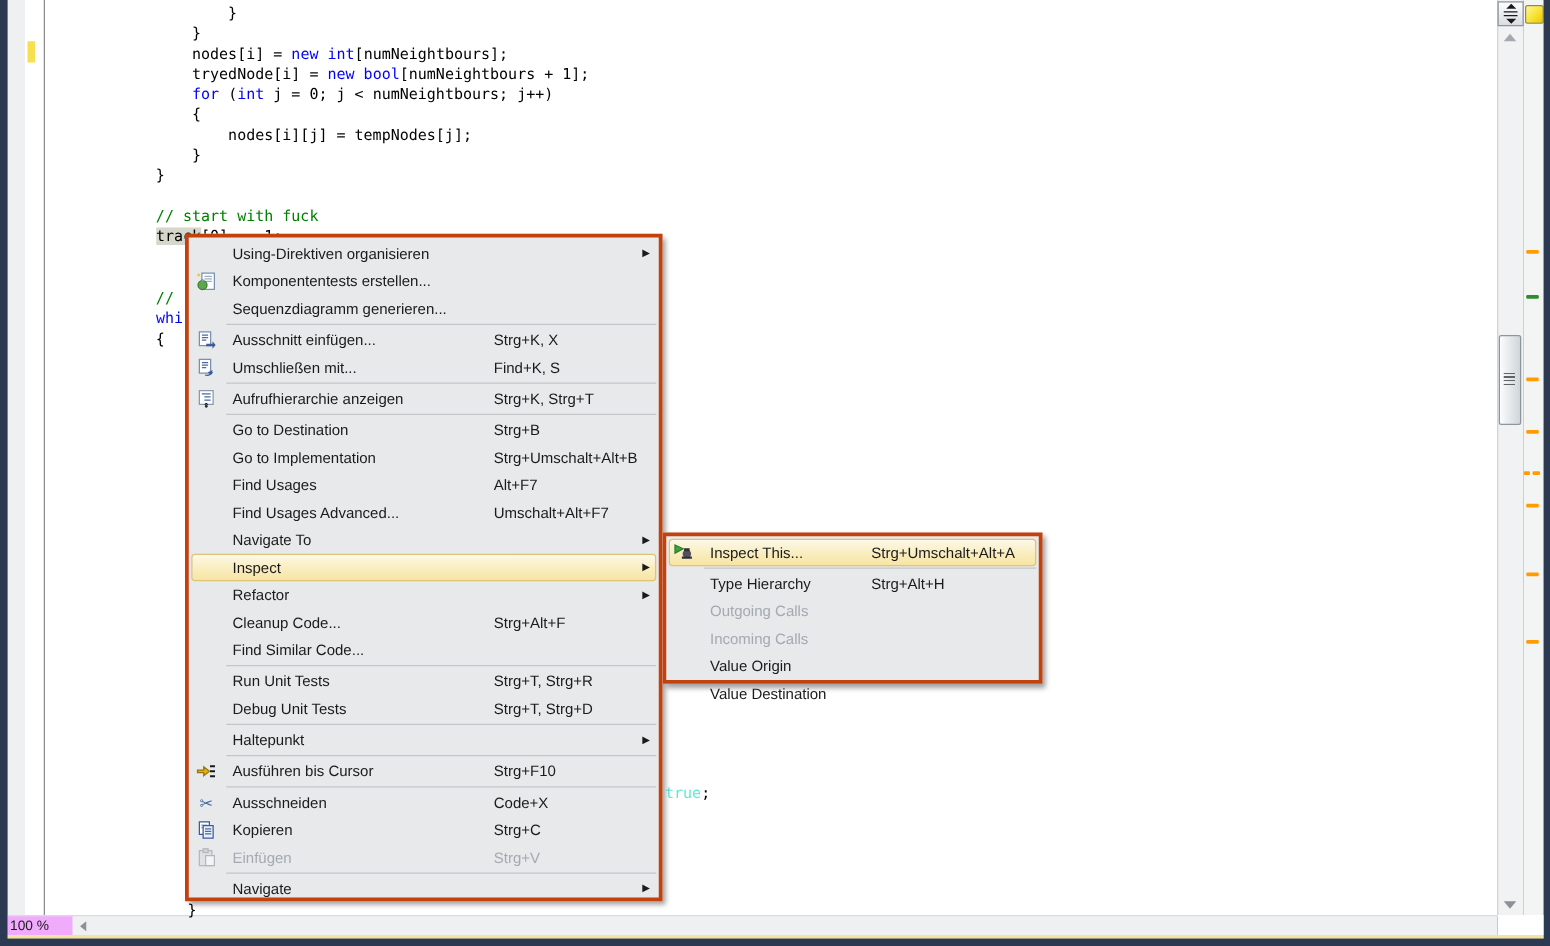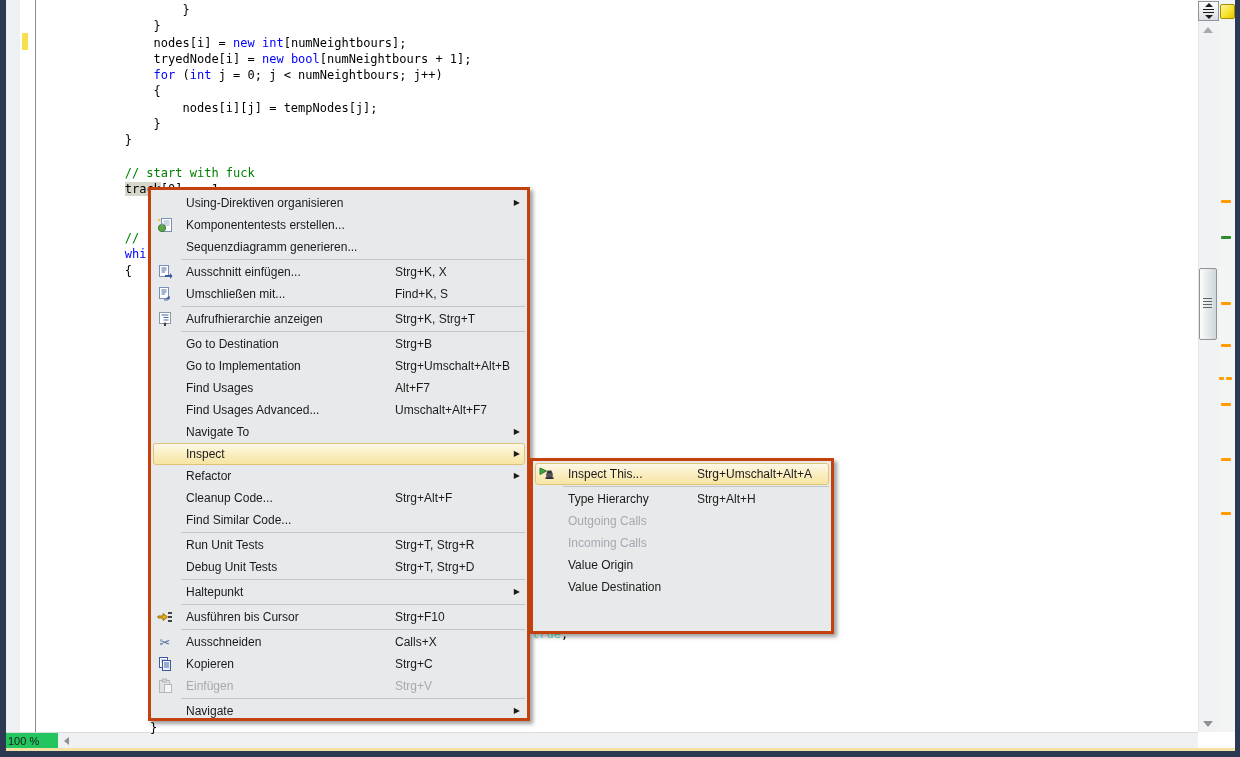--- a/index.html
+++ b/index.html
@@ -57,35 +57,35 @@
   .marker{position:absolute;border-radius:1px;}
   
   .frame-left{position:absolute;left:0;top:0;width:6px;height:757px;background:#2B3A52;}
   .frame-right{position:absolute;left:1235px;top:0;width:5px;height:757px;background:#2B3A52;}
   
   .hscroll{position:absolute;left:0;top:732px;width:1198px;height:16px;background:#EFF0F1;border-top:1px solid #DADBDC;}
   .corner-box{position:absolute;left:1198px;top:732px;width:42px;height:16px;background:#FFFFFF;}
   .accent-line{position:absolute;left:0;top:748px;width:1240px;height:3px;}
   .frame-bottom{position:absolute;left:0;top:751px;width:1240px;height:6px;background:#2B3A52;}
   .zoom-combo{
-    position:absolute;left:3px;top:733px;width:55px;height:15px;background:#22c55e;
+    position:absolute;left:3px;top:733px;width:55px;height:15px;background:#f0abfc;
     display:flex;align-items:center;font-size:11px;color:#1B1B1B;
   }
   .zoom-combo .zc-label{padding-left:5px;flex:1;}
   .zoom-combo .zc-arrow{width:0;height:0;border-left:4px solid transparent;border-right:4px solid transparent;border-top:4px solid #3F4periodic447;border-top-color:#3F4447;margin-right:4px;}
   .hleft-arrow{position:absolute;left:64px;top:737px;width:0;height:0;
     border-top:4px solid transparent;border-bottom:4px solid transparent;border-right:5px solid #8B9196;}
   
   .menu{
     position:absolute;z-index:10;background:#E7E9EB;border:3px solid #c2410c;
     box-shadow:3px 3px 4px rgba(0,0,0,0.38);padding:2px 0;box-sizing:border-box;
     font-size:12px;color:#1B1B1B;
   }
   .main-menu{left:148px;top:187px;width:382px;height:534px;}
-  .sub-menu{left:530px;top:458px;width:304px;height:176px;}
+  .sub-menu{left:530px;top:426px;width:304px;height:121px;}
   .menu-item{position:relative;height:22px;display:flex;align-items:center;}
   .menu-item.hl::before{
     content:"";position:absolute;top:0;left:2px;right:2px;bottom:0;z-index:-1;
     border:1px solid #E0C475;border-radius:3px;box-sizing:border-box;
     background:linear-gradient(#FDF8E9,#FAEFC4 45%,#F7E5A4);
   }
   .mi-icon{width:28px;display:flex;align-items:center;justify-content:center;flex:0 0 28px;}
   .mi-label{margin-left:7px;white-space:nowrap;position:relative;}
   .mi-shortcut{position:absolute;white-space:nowrap;}
   .main-menu .mi-shortcut{left:244px;}
@@ -292,21 +292,21 @@
       </span>
       <span class="mi-label">Ausführen bis Cursor</span>
       <span class="mi-shortcut">Strg+F10</span>
     </div>
     <div class="menu-sep"></div>
     <div class="menu-item">
       <span class="mi-icon">
         <span class="cut-glyph">✂</span>
       </span>
       <span class="mi-label">Ausschneiden</span>
-      <span class="mi-shortcut">Calls+X</span>
+      <span class="mi-shortcut">Code+X</span>
     </div>
     <div class="menu-item">
       <span class="mi-icon">
         <svg width="16" height="16">
           <rect x="2.5" y="1.5" width="8" height="10" fill="#FFFFFF" stroke="#3C5A9C"></rect>
           <line x1="4" y1="4" x2="9" y2="4" stroke="#8FA6CC"></line>
           <line x1="4" y1="6" x2="9" y2="6" stroke="#8FA6CC"></line>
           <rect x="5.5" y="4.5" width="8" height="10" fill="#EAF1FA" stroke="#3C5A9C"></rect>
           <line x1="7" y1="7" x2="12" y2="7" stroke="#4A69A5"></line>
           <line x1="7" y1="9" x2="12" y2="9" stroke="#4A69A5"></line>

